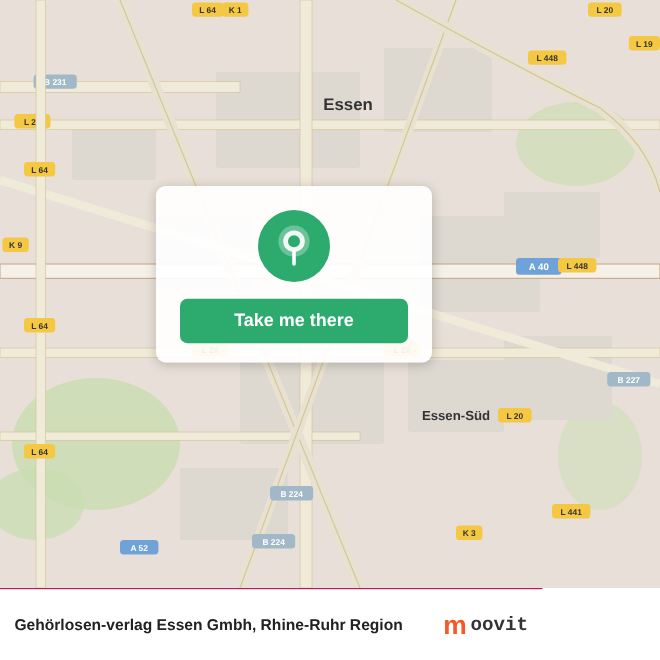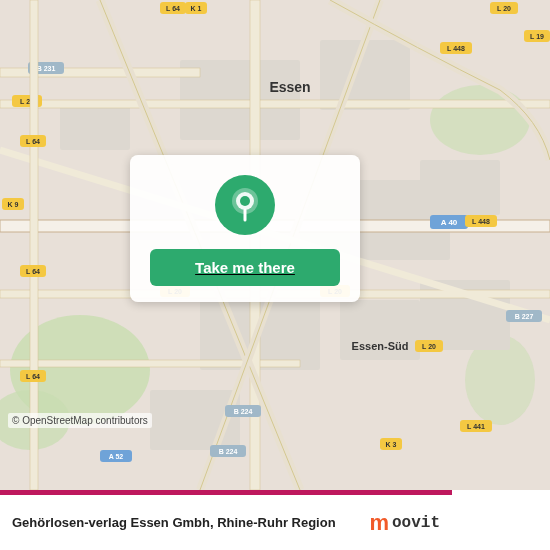--- a/index.html
+++ b/index.html
@@ -20,21 +20,21 @@
     }
 
     #bottom-bar {
       width: 452px;
       height: 60px;
       background: white;
       display: flex;
       align-items: center;
       justify-content: space-between;
       padding: 0 12px;
-      border-top: 5px solid #be185d;
+      border-top: 1px solid #be185d;
       position: relative;
       gap: 12px;
     }
 
     #bottom-text {
       display: flex;
       flex-direction: column;
     }
 
     #place-name {
@@ -79,21 +79,20 @@
       top: 155px;
       left: 130px;
       width: 230px;
       background: rgba(255,255,255,0.92);
       border-radius: 8px;
       display: flex;
       flex-direction: column;
       align-items: center;
       padding: 20px 20px 16px 20px;
       box-shadow: 0 2px 10px rgba(0,0,0,0.2);
-      text-decoration: underline;
     }
 
     #location-pin-circle {
       width: 60px;
       height: 60px;
       background: #2daa6e;
       border-radius: 50%;
       display: flex;
       align-items: center;
       justify-content: center;
@@ -237,21 +236,20 @@
         <circle cx="15" cy="14" r="13" fill="white" opacity="0.3"></circle>
         <circle cx="15" cy="14" r="9" fill="white" opacity="0.9"></circle>
         <circle cx="15" cy="14" r="5" fill="#2daa6e"></circle>
         <path d="M15 23 Q15 30 15 33" stroke="white" stroke-width="3" fill="none" stroke-linecap="round"></path>
       </svg>
     </div>
     <button id="take-me-there-btn">Take me there</button>
   </div>
 
   
-  <div id="attribution">© OpenStreetMap contributors</div>
 </div>
 
 <div id="bottom-bar">
   <div id="bottom-text">
     <span id="place-name">Gehörlosen-verlag Essen Gmbh, Rhine-Ruhr Region</span>
   </div>
   <div id="moovit-logo">
     <span class="moovit-m">m</span>
     <span class="moovit-text">oovit</span>
   </div>

